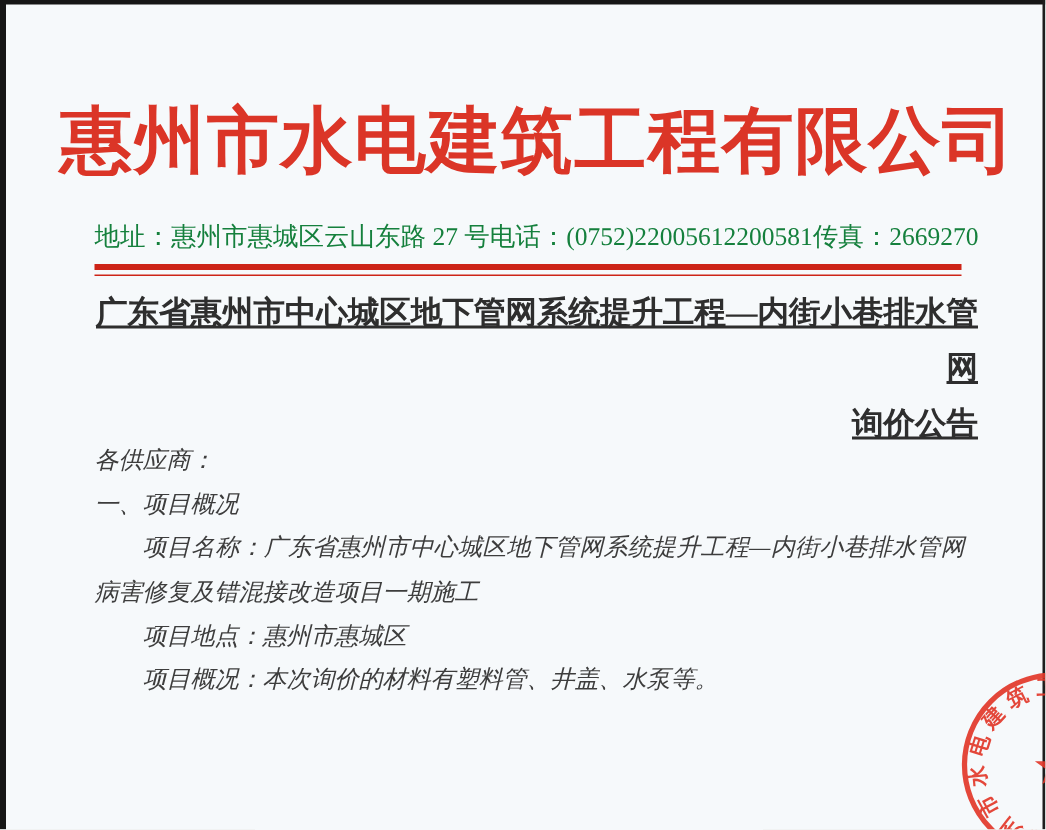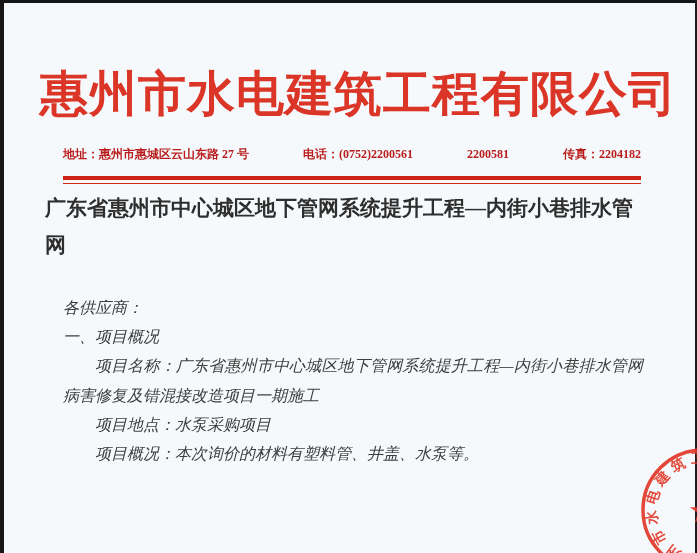--- a/index.html
+++ b/index.html
@@ -29,40 +29,41 @@
     letter-spacing: 1px;
     color: #db3527;
     white-space: nowrap;
   }
   .contact-line {
     position: absolute;
     top: 146px; left: 63px; width: 578px;
     display: flex;
     justify-content: space-between;
     align-items: baseline;
-    font-size: 12px;
-    font-weight: bold;
-    color: #b91c1c;
+    font-size: 17px;
+    font-weight: normal;
+    color: #15803d;
     white-space: nowrap;
   }
   .red-rule {
     position: absolute;
     top: 176px; left: 63px; width: 578px;
   }
   .red-rule .thick { height: 4px; background: #cd2417; }
   .red-rule .thin  { height: 1.5px; background: #cd2417; margin-top: 2.5px; }
 
   .doc-title {
     position: absolute;
     top: 190px; left: 45px; right: 45px;
-    text-align: left;
+    text-align: right;
     font-size: 21px;
     font-weight: bold;
     line-height: 37px;
     color: #2e2e2e;
+    text-decoration: underline;
   }
 
   .body-text {
     position: absolute;
     top: 293px; left: 63px; width: 580px;
     font-size: 16px;
     line-height: 29.2px;
     color: #3d3d3d;
     text-align: justify;
   }
@@ -103,37 +104,38 @@
   <div class="edge-top"></div>
   <div class="edge-left"></div>
   <div class="edge-right"></div>
 
   <div class="company-name">惠州市水电建筑工程有限公司</div>
 
   <div class="contact-line">
     <span>地址：惠州市惠城区云山东路 27 号</span>
     <span>电话：(0752)2200561</span>
     <span>2200581</span>
-    <span>传真：2204182</span>
+    <span>传真：2669270</span>
   </div>
 
   <div class="red-rule">
     <div class="thick"></div>
     <div class="thin"></div>
   </div>
 
   <div class="doc-title">
     <div>广东省惠州市中心城区地下管网系统提升工程—内街小巷排水管网</div>
+    <div>询价公告</div>
   </div>
 
   <div class="body-text">
     <p>各供应商：</p>
     <p>一、项目概况</p>
     <p class="indent">项目名称：广东省惠州市中心城区地下管网系统提升工程—内街小巷排水管网病害修复及错混接改造项目一期施工</p>
-    <p class="indent">项目地点：水泵采购项目</p>
+    <p class="indent">项目地点：惠州市惠城区</p>
     <p class="indent">项目概况：本次询价的材料有塑料管、井盖、水泵等。</p>
   </div>
 
   <svg class="seal" viewBox="0 0 160 160" aria-hidden="true">
     <circle cx="80" cy="80" r="60"></circle>
     <defs>
       <path id="sealTextPath" d="M 80,127 A 47,47 0 1 1 127,80 A 47,47 0 0 1 113,113" fill="none"></path>
     </defs>
     <text>
       <textPath href="#sealTextPath" startOffset="1%">惠州市水电建筑工程有限公司</textPath>

